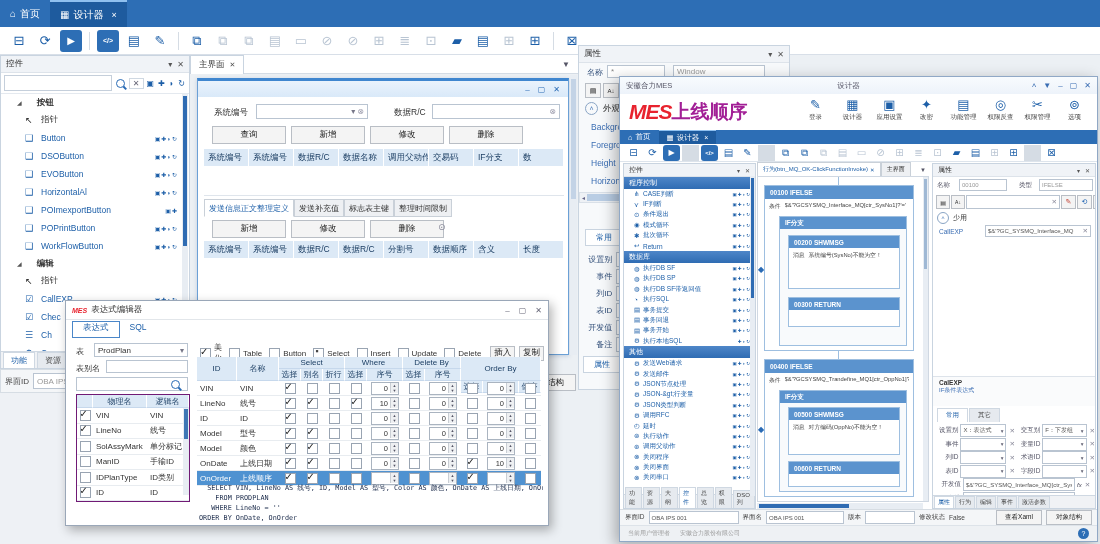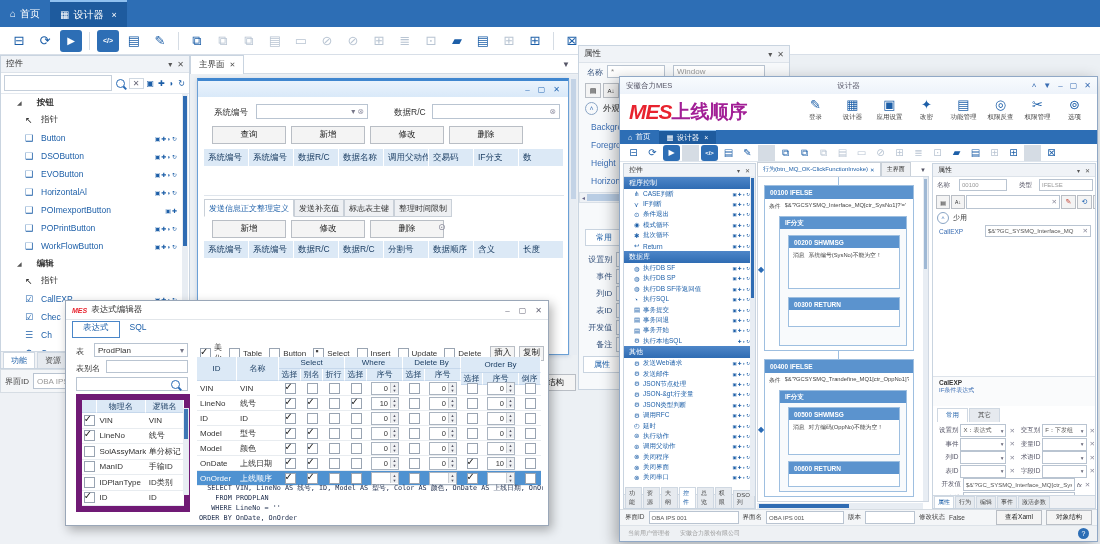--- a/index.html
+++ b/index.html
@@ -512,21 +512,21 @@
     </div>
     <span class="abs" style="left:10px;top:62px;font-size:8px;color:#333">表别名</span>
     <div class="abs inp" style="left:40px;top:59px;width:82px;height:13px">
       <span></span>
     </div>
     <div class="abs inp" style="left:10px;top:76px;width:112px;height:14px">
       <span class="sp"></span>
         <span class="lens"></span>
     </div>
 
-    <div class="abs" style="left:10px;top:93px;width:114px;border:6px solid #701a75">
+    <div class="abs" style="left:10px;top:93px;width:114px;border:1px solid #701a75">
       <div style="display:flex;height:13px">
         <span class="xh" style="width:16px"></span>
         <span class="xh" style="width:54px">物理名</span>
         <span class="xh" style="width:42px">逻辑名</span>
       </div>
       <div class="xr" style="height:14.5px">
           <span class="c cc" style="width:16px">
             <i class="ck on"></i>
           </span>
           <span class="c" style="width:54px">VIN</span>
@@ -629,21 +629,21 @@
           </span>
         </span>
         <span style="width:58px">
           <span class="xh" style="height:12px">Delete By</span>
           <span style="display:flex">
             <span class="xh" style="width:22px;height:12px">选择</span>
             <span class="xh" style="width:36px;height:12px">序号</span>
           </span>
         </span>
         <span style="width:80px">
-          <span class="xh" style="height:16px">Order By</span>
+          <span class="xh" style="height:24px">Order By</span>
           <span style="display:flex">
             <span class="xh" style="width:22px;height:12px">选择</span>
             <span class="xh" style="width:36px;height:12px">序号</span>
             <span class="xh" style="width:22px;height:12px">倒序</span>
           </span>
         </span>
       </div>
     </div>
 
     <div class="abs" style="left:131px;top:80px;width:344px">

